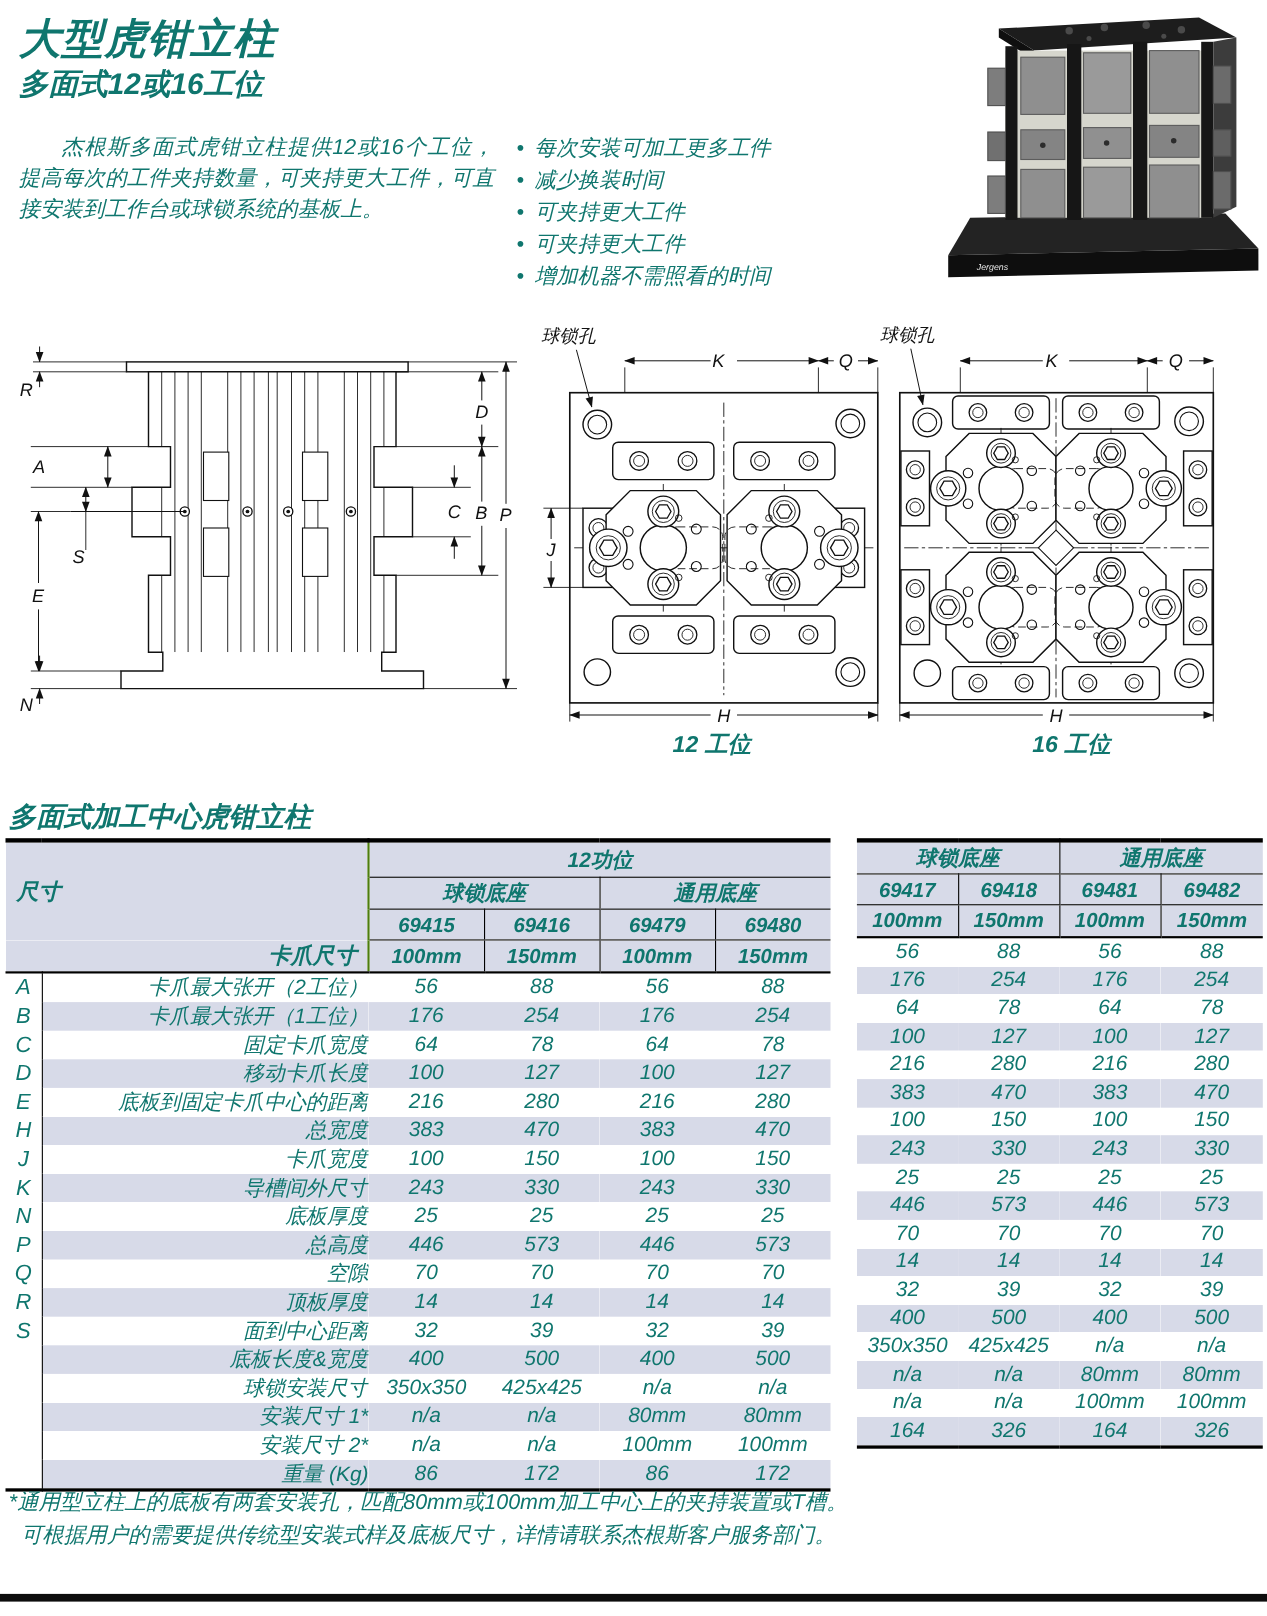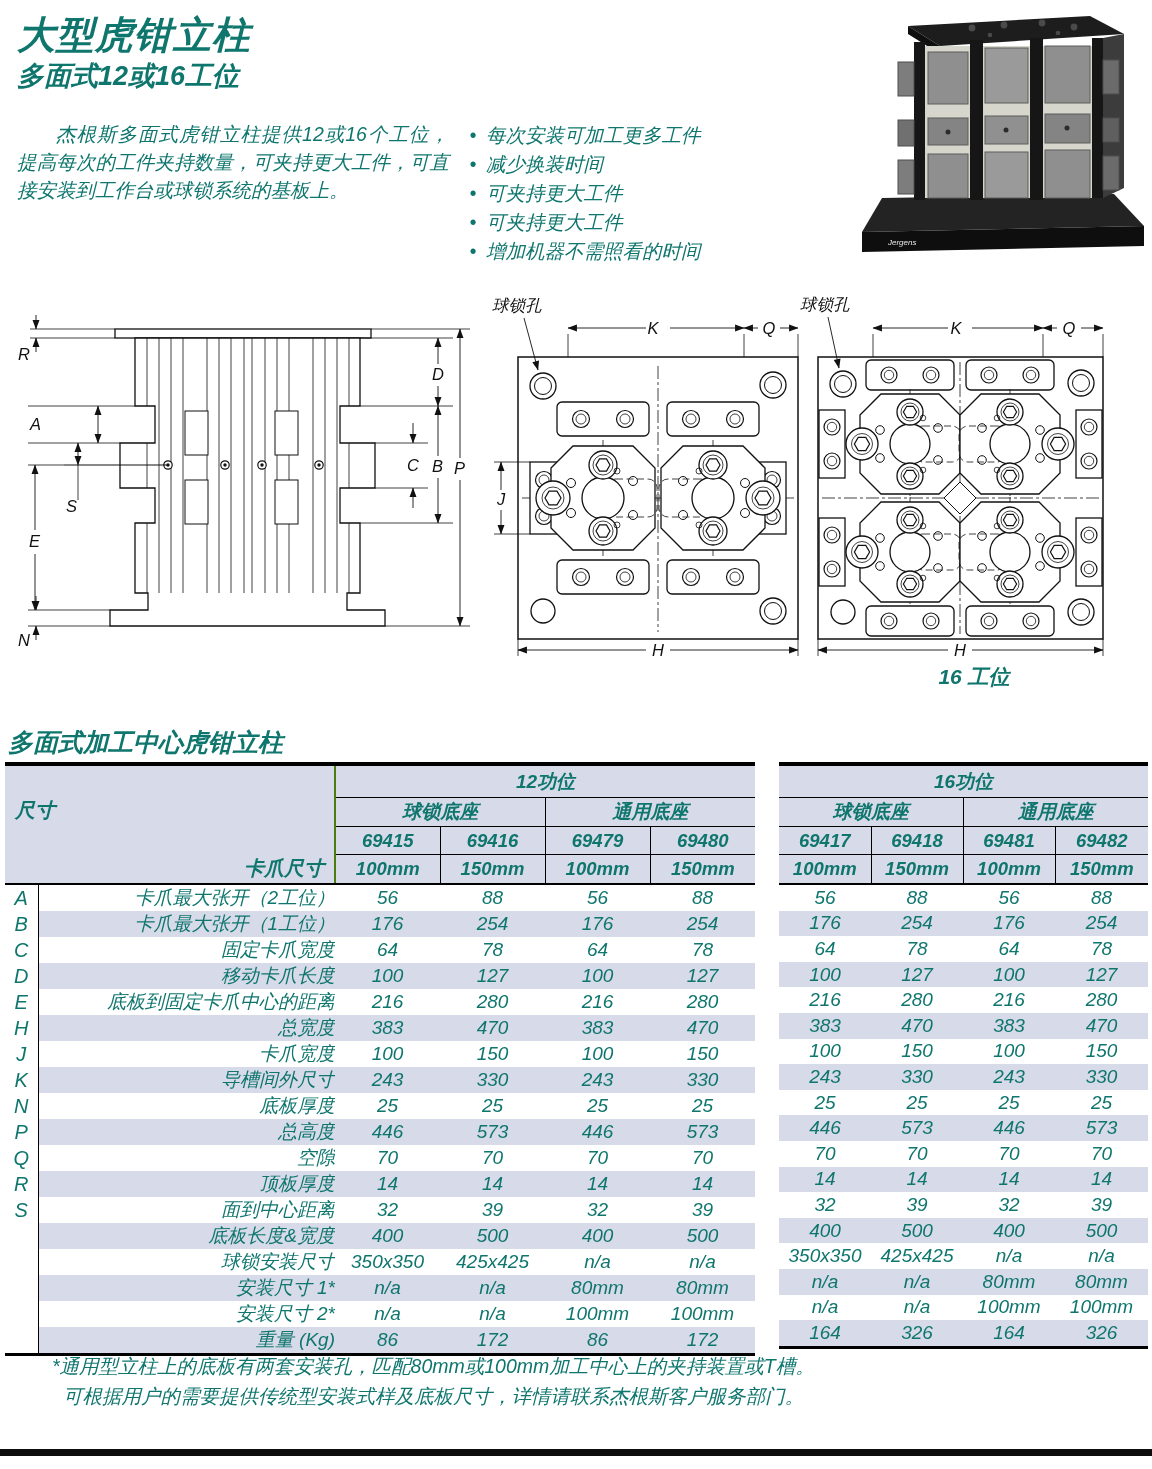--- a/index.html
+++ b/index.html
@@ -53,21 +53,21 @@
   .bL2{border-left:2px solid #4d7c0f;}
   .bL1{border-left:1.5px solid #000;}
   .bB1{border-bottom:1.5px solid #000;}
   .bB2{border-bottom:2.5px solid #000;}
   table.spec tbody td{height:25.6px;text-align:center;font-size:19px;}
   table.spec tbody td.letter{background:#fff;border-right:1.6px solid #000;font-size:20px;}
   table.spec tbody td.rlabel{text-align:right;padding-left:8px;}
   table.spec tbody tr:nth-child(even) td{background:#d7dae8;}
   table.spec tbody tr:nth-child(even) td.letter{background:#fff;}
   
-  .footnote{position:absolute;left:8px;top:1352px;font-size:19.5px;line-height:29.5px;margin-left:44px;}
+  .footnote{position:absolute;left:8px;top:1352px;font-size:19.5px;line-height:29.5px;}
   .footnote .fn2{margin-left:11px;}
   .bottom-rule{position:absolute;left:0;top:1449px;width:1152px;height:7px;background:#0d0d0d;}
 </style>
 </head>
 <body>
 
 <div class="page">
 
   <div class="title">大型虎钳立柱</div>
   <div class="subtitle">多面式12或16工位</div>
@@ -334,20 +334,21 @@
     <line x1="15" y1="168" x2="15" y2="196" class="dim" marker-start="url(#arB)"></line>
     <line x1="15" y1="216" x2="15" y2="240" class="dim" marker-end="url(#arB)"></line>
     <text x="15" y="211" text-anchor="middle" class="dl">J</text>
 
     <line x1="32" y1="345" x2="32" y2="362" class="ext"></line>
     <line x1="312" y1="345" x2="312" y2="362" class="ext"></line>
     <line x1="32" y1="356" x2="160" y2="356" class="dim" marker-start="url(#arB)"></line>
     <line x1="184" y1="356" x2="312" y2="356" class="dim" marker-end="url(#arB)"></line>
     <text x="172" y="362" text-anchor="middle" class="dl">H</text>
   </svg>
+  <div class="dwg-caption cap12">12 工位</div>
 
   <svg class="dwg dwg16" width="352" height="370" viewBox="0 0 352 370">
     <defs>
       <marker id="arC" viewBox="0 0 10 8" markerWidth="11" markerHeight="9" refX="9.5" refY="4" orient="auto-start-reverse">
         <path d="M0.5,0.5 L10,4 L0.5,7.5 Z" fill="#111"></path>
       </marker>
       <g id="vuC">
         <line x1="0" y1="-55" x2="0" y2="55" class="cl"></line>
         <polygon points="-50,-29 -29,-50 29,-50 50,-29 50,29 29,50 -29,50 -50,29" class="s13 wfill"></polygon>
         <rect x="4" y="-18" width="47" height="36" rx="9" class="s08 dash"></rect>
@@ -628,23 +629,20 @@
 
   <div class="tblwrap twright">
     <table class="spec" style="width:369px;">
       <colgroup>
           <col style="width:92px">
           <col style="width:92px">
           <col style="width:92px">
           <col style="width:93px">
         </colgroup>
       <thead>
-        <tr class="h1row">
-          <th class="bB1" colspan="4">16功位</th>
-        </tr>
         <tr class="h2row">
           <th class="bB1" colspan="2">球锁底座</th>
           <th class="bL1 bB1" colspan="2">通用底座</th>
         </tr>
         <tr class="h3row">
           <th class="bB1">69417</th>
           <th class="bL1 bB1">69418</th>
           <th class="bL1 bB1">69481</th>
           <th class="bL1 bB1">69482</th>
         </tr>

